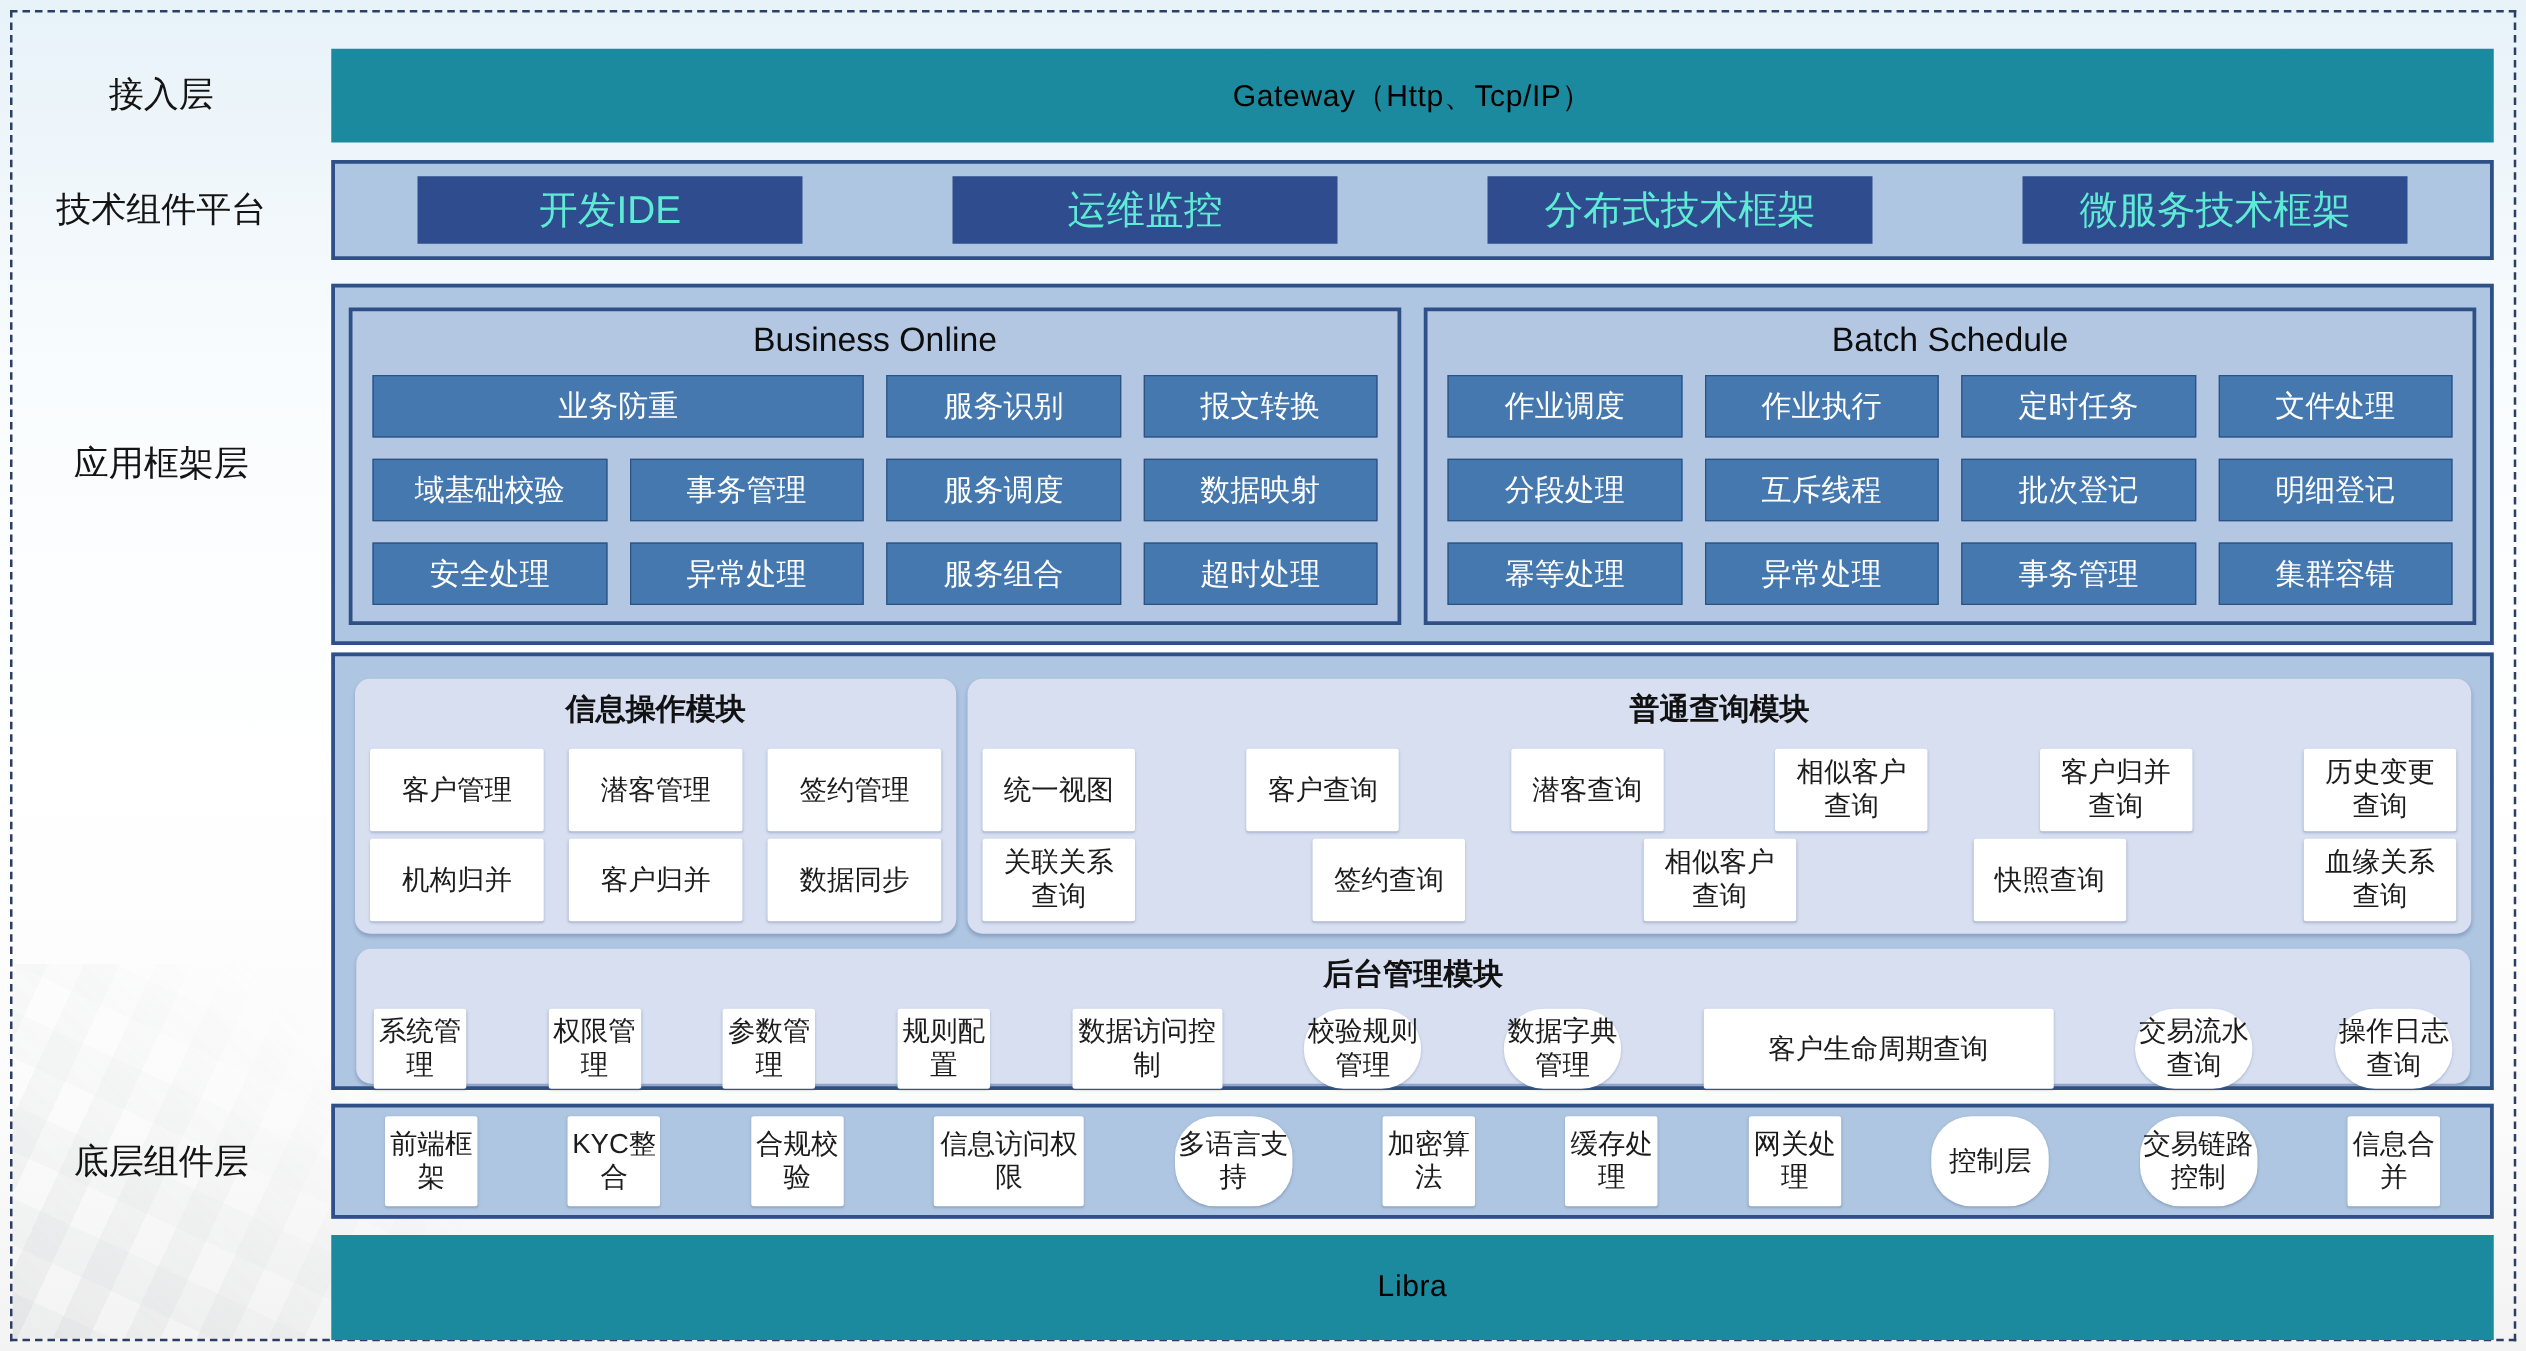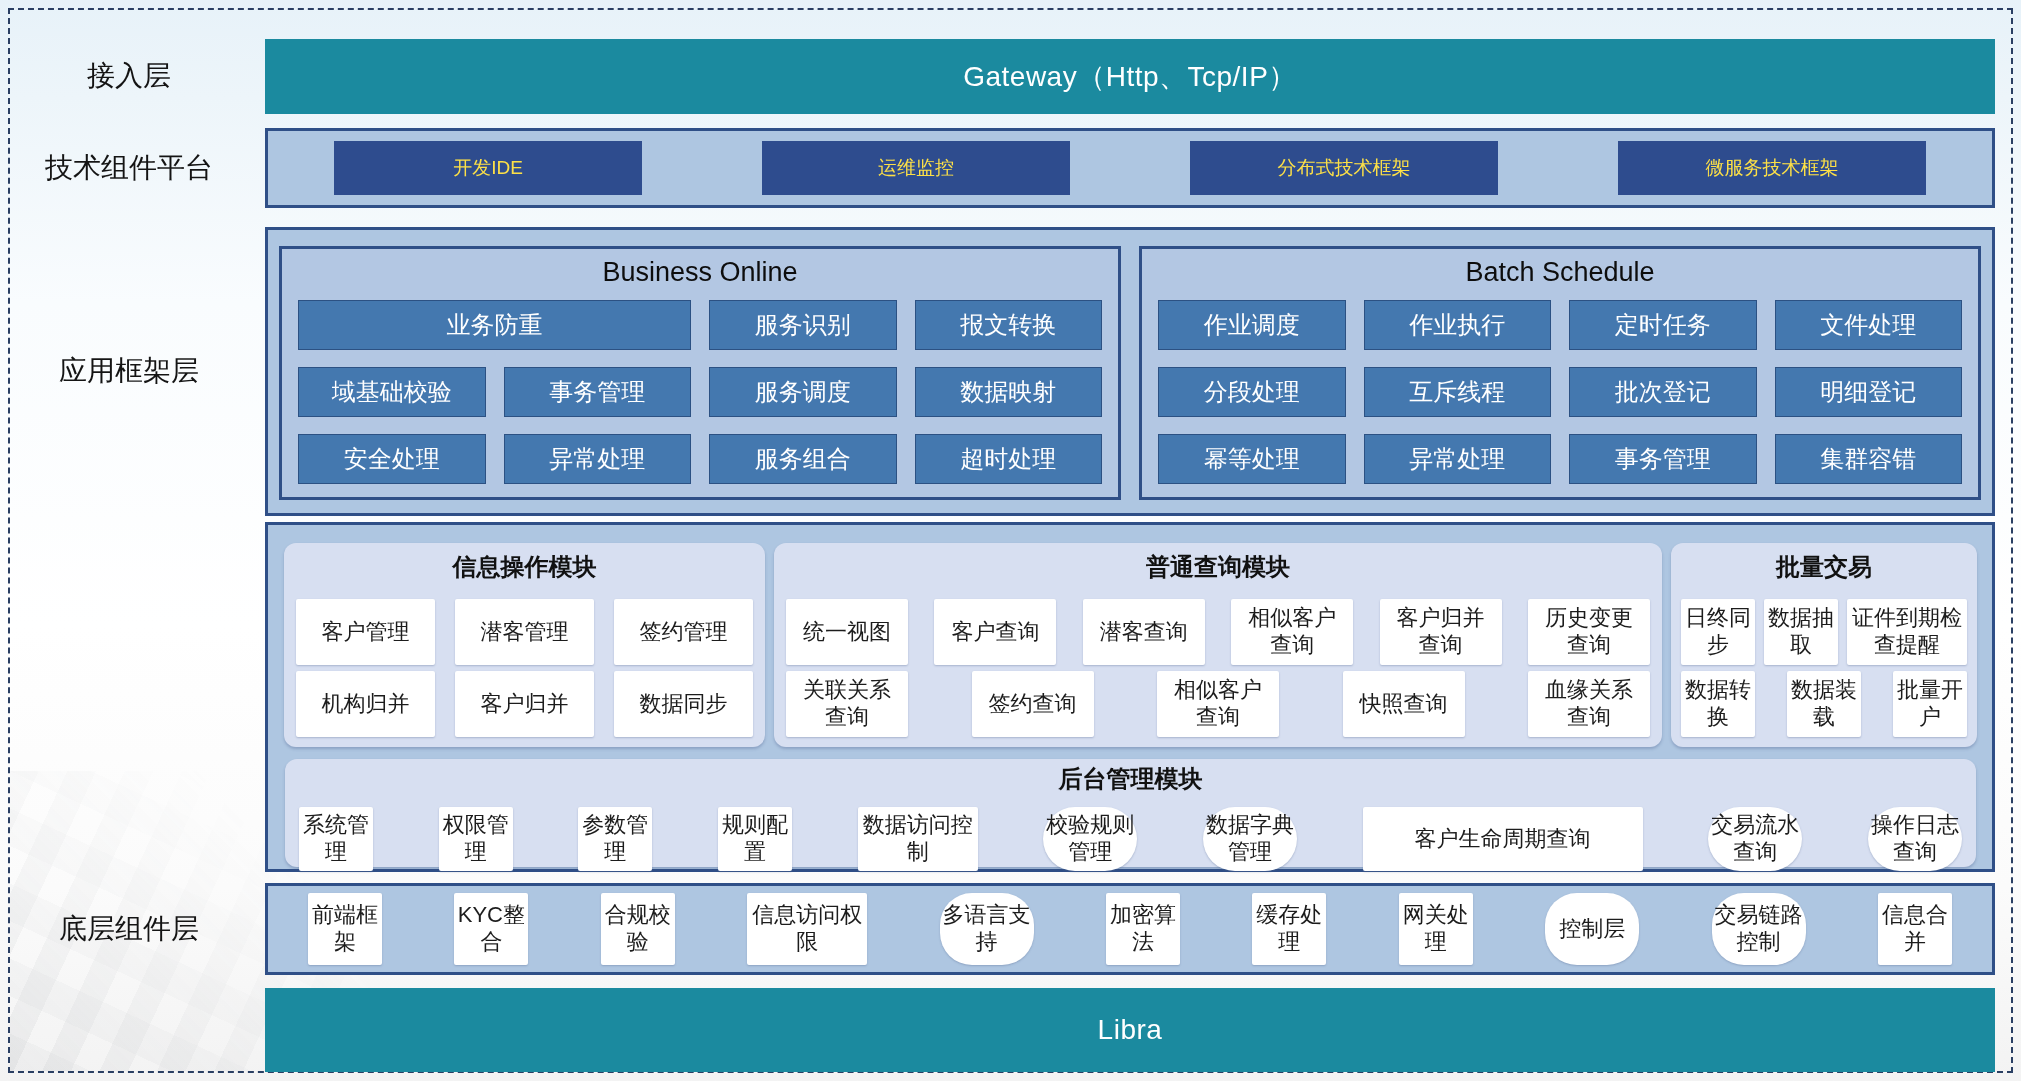--- a/index.html
+++ b/index.html
@@ -13,23 +13,23 @@
     background:
       repeating-linear-gradient(115deg, rgba(150,155,160,.22) 0 26px, rgba(255,255,255,0) 26px 52px),
       repeating-linear-gradient(25deg, rgba(170,175,180,.18) 0 34px, rgba(255,255,255,0) 34px 68px);
     -webkit-mask-image:linear-gradient(45deg,#000 0%,transparent 75%);
     mask-image:linear-gradient(45deg,#000 0%,transparent 75%);
   }
   .frame{position:absolute;inset:8px;border:2px dashed #2a3f63;pointer-events:none;}
   .side-label{position:absolute;left:0;width:258px;text-align:center;font-size:28px;line-height:40px;color:#141414;}
   .band{position:absolute;left:265px;width:1730px;box-sizing:border-box;}
   .tealbar{background:#1b8a9f;display:flex;align-items:center;justify-content:center;}
-  .tealbar span{color:#ffffff;font-size:28px;letter-spacing:.5px;}
+  .tealbar span{color:#000000;font-size:24px;letter-spacing:.5px;}
   .container{background:#aec6e1;border:3px solid #2f4f87;}
-  .btn-navy{background:#2e4c8e;color:#fde047;font-size:19px;display:flex;align-items:center;justify-content:center;}
+  .btn-navy{background:#2e4c8e;color:#5eead4;font-size:31px;display:flex;align-items:center;justify-content:center;}
   .btn-steel{background:#4478af;border:1px solid #2c5183;color:#fff;font-size:24px;display:flex;align-items:center;justify-content:center;min-height:50px;box-sizing:border-box;}
   
   .band.tech{display:flex;align-items:center;justify-content:space-between;padding:0 66px;}
   .band.tech .btn-navy{width:308px;height:54px;}
   
   .band.app{display:flex;gap:18px;padding:16px 11px 13px 11px;}
   .panel{flex:1;border:3px solid #2f4f87;background:#b3c7e3;padding:4px 16px 13px 16px;display:flex;flex-direction:column;box-sizing:border-box;}
   .panel-title{text-align:center;font-size:27px;color:#0d0d0d;margin:4px 0 12px 0;}
   .pgrid{flex:1;display:grid;grid-template-columns:repeat(4,1fr);gap:17px 18px;}
   .span2{grid-column:span 2;}
@@ -145,33 +145,20 @@
           <div class="wbox">历史变更查询</div>
         </div>
         <div class="mrow">
           <div class="wbox">关联关系查询</div>
           <div class="wbox">签约查询</div>
           <div class="wbox">相似客户查询</div>
           <div class="wbox">快照查询</div>
           <div class="wbox">血缘关系查询</div>
         </div>
       </div>
-      <div class="mod mod-bt">
-        <div class="mod-title">批量交易</div>
-        <div class="mrow">
-          <div class="wbox w2">日终同步</div>
-          <div class="wbox w2">数据抽取</div>
-          <div class="wbox w4">证件到期检查提醒</div>
-        </div>
-        <div class="mrow">
-          <div class="wbox w2">数据转换</div>
-          <div class="wbox w2">数据装载</div>
-          <div class="wbox w2">批量开户</div>
-        </div>
-      </div>
     </div>
     <div class="mod mod-admin">
       <div class="mod-title">后台管理模块</div>
       <div class="mrow">
         <div class="wbox w2">系统管理</div>
         <div class="wbox w2">权限管理</div>
         <div class="wbox w2">参数管理</div>
         <div class="wbox w2">规则配置</div>
         <div class="wbox w4">数据访问控制</div>
         <div class="wbox w3">校验规则管理</div>

